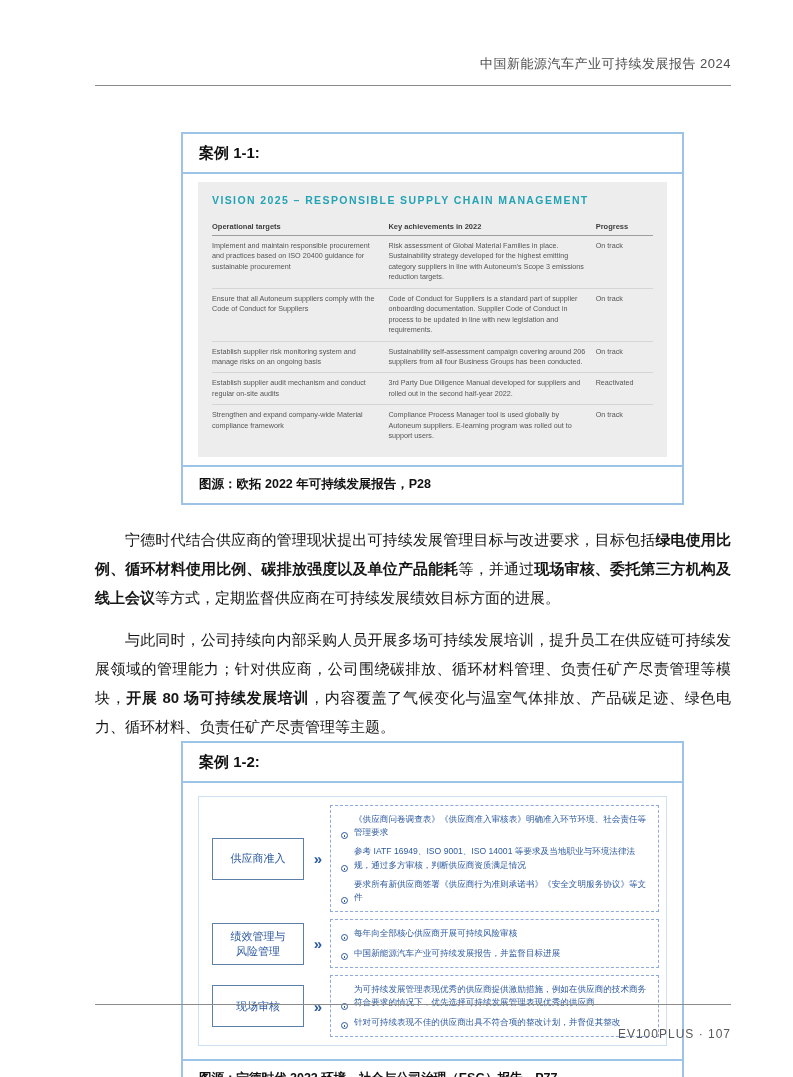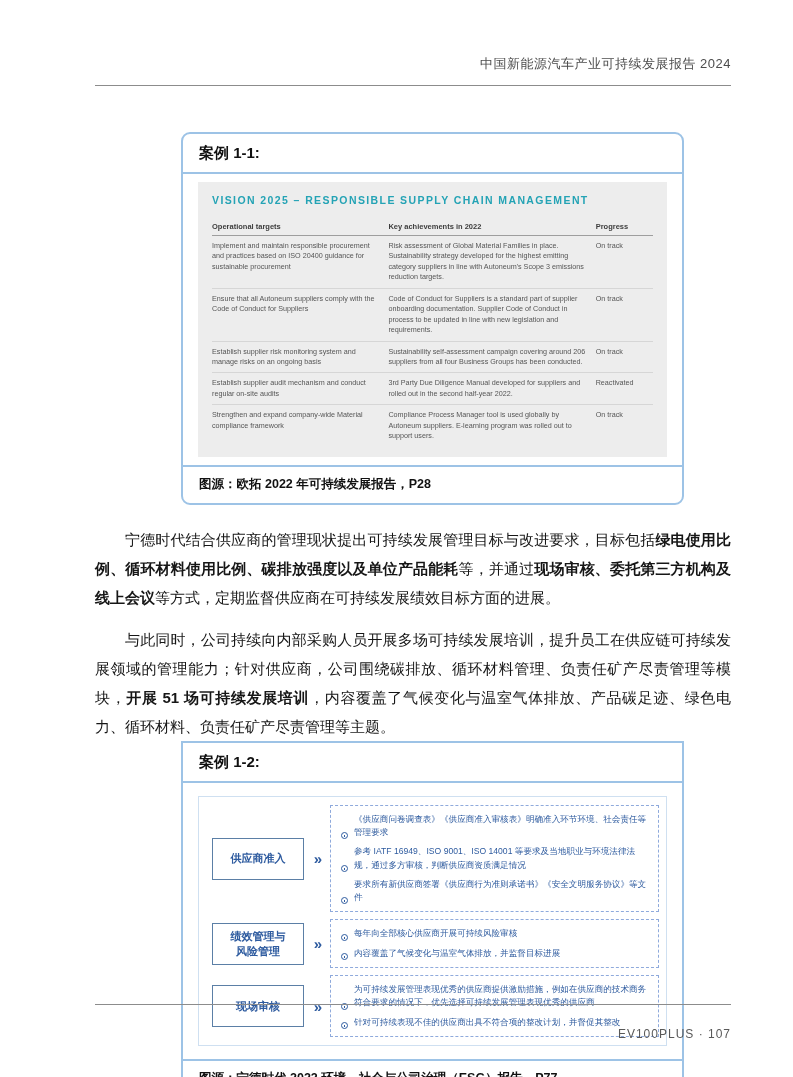--- a/index.html
+++ b/index.html
@@ -8,21 +8,21 @@
   .page {
     position:relative; width:793px; height:1077px; overflow:hidden;
     background:#fff; padding:55px 62px 0 95px;
   }
   
   .hdr-title { text-align:right; font-size:13px; color:var(--muted-text); letter-spacing:.5px; }
   .hdr-rule { margin-top:12px; border-bottom:1px solid var(--rule-gray); }
 
   
   .case-box { margin-left:86px; width:503px; border:2px solid var(--case-border); background:#fff; }
-  .case-box.first { margin-top:46px;border-radius:9px; }
+  .case-box.first { margin-top:46px; }
   .case-title { padding:10px 16px 9px; font-size:15px; font-weight:bold; color:#111; }
   .case-sep { border-top:2px solid var(--case-border); }
   .case-body { padding:8px 15px; }
   .case-caption { padding:9px 16px 10px; font-size:12.5px; font-weight:bold; color:#111; }
 
   
   .vision { background:var(--table-bg); padding:12px 14px 10px; }
   .vision-title { color:var(--table-title); font-weight:bold; font-size:10.5px; letter-spacing:1.4px; margin-bottom:12px; }
   table.vtab { width:100%; border-collapse:collapse; table-layout:fixed; }
   table.vtab th { text-align:left; font-size:7.5px; color:#3d3d3d; padding:4px 8px 4px 0; border-bottom:1px solid #9e9e9e; vertical-align:bottom; }
@@ -36,21 +36,21 @@
   .para.p2 { margin-top:13px; }
   .para .b { font-weight:bold; }
 
   
   .diagram { margin:13px 15px; border:1px solid #cfe0f1; padding:8px 7px; display:flex; flex-direction:column; gap:7px; background:#fff; }
   .flow-row { display:flex; align-items:center; }
   .flow-box {
     width:92px; min-height:42px; flex:none; margin-left:6px;
     border:1px solid var(--box-border); background:#fff;
     display:flex; align-items:center; justify-content:center; text-align:center;
-    color:var(--diagram-blue); font-weight:bold; font-size:11px; line-height:1.35; white-space:pre-line;
+    color:var(--diagram-blue); font-weight:normal; font-size:11px; line-height:1.35; white-space:pre-line;
   }
   .flow-arrow { flex:none; width:26px; text-align:center; color:var(--diagram-blue); font-weight:bold; font-size:15px; letter-spacing:-2px; }
   .flow-dash { flex:1; border:1px dashed var(--dash-border); padding:7px 10px; display:flex; flex-direction:column; justify-content:center; gap:6px; min-height:48px; }
   .flow-item { display:flex; align-items:flex-end; gap:6px; color:var(--diagram-blue); font-size:8.6px; line-height:1.55; }
   .bullet-ic { flex:none; width:7px; height:7px; margin-top:2px; border:1px solid var(--diagram-blue); border-radius:50%; position:relative; }
   .bullet-ic::after { content:""; position:absolute; left:2px; top:2px; width:1px; height:2px; background:var(--diagram-blue); }
 
   
   .footer { position:absolute; left:95px; right:62px; top:1004px; }
   .ftr-rule { border-bottom:1px solid var(--rule-gray); }
@@ -108,21 +108,21 @@
               </tr>
             </tbody>
         </table>
       </div>
     </div>
     <div class="case-sep"></div>
     <div class="case-caption">图源：欧拓 2022 年可持续发展报告，P28</div>
   </section>
 
   <p class="para p1"><span>宁德时代结合供应商的管理现状提出可持续发展管理目标与改进要求，目标包括</span><span class="b">绿电使用比例、循环材料使用比例、碳排放强度以及单位产品能耗</span><span>等，并通过</span><span class="b">现场审核、委托第三方机构及线上会议</span><span>等方式，定期监督供应商在可持续发展绩效目标方面的进展。</span></p>
-  <p class="para p2"><span>与此同时，公司持续向内部采购人员开展多场可持续发展培训，提升员工在供应链可持续发展领域的管理能力；针对供应商，公司围绕碳排放、循环材料管理、负责任矿产尽责管理等模块，</span><span class="b">开展 51 场可持续发展培训</span><span>，内容覆盖了气候变化与温室气体排放、产品碳足迹、绿色电力、循环材料、负责任矿产尽责管理等主题。</span></p>
+  <p class="para p2"><span>与此同时，公司持续向内部采购人员开展多场可持续发展培训，提升员工在供应链可持续发展领域的管理能力；针对供应商，公司围绕碳排放、循环材料管理、负责任矿产尽责管理等模块，</span><span class="b">开展 80 场可持续发展培训</span><span>，内容覆盖了气候变化与温室气体排放、产品碳足迹、绿色电力、循环材料、负责任矿产尽责管理等主题。</span></p>
 
   <section class="case-box">
     <div class="case-title">案例 1-2:</div>
     <div class="case-sep"></div>
     <div class="diagram">
         <div class="flow-row">
           <div class="flow-box">供应商准入</div>
           <div class="flow-arrow">»</div>
           <div class="flow-dash">
             <div class="flow-item">
@@ -143,21 +143,21 @@
           <div class="flow-box">绩效管理与
 风险管理</div>
           <div class="flow-arrow">»</div>
           <div class="flow-dash">
             <div class="flow-item">
               <span class="bullet-ic"></span>
               <span>每年向全部核心供应商开展可持续风险审核</span>
             </div>
             <div class="flow-item">
               <span class="bullet-ic"></span>
-              <span>内容覆盖了气候变化与温室气体排放，并监督目标进展</span>
+              <span>中国新能源汽车产业可持续发展报告，并监督目标进展</span>
             </div>
           </div>
         </div>
         <div class="flow-row">
           <div class="flow-box">现场审核</div>
           <div class="flow-arrow">»</div>
           <div class="flow-dash">
             <div class="flow-item">
               <span class="bullet-ic"></span>
               <span>为可持续发展管理表现优秀的供应商提供激励措施，例如在供应商的技术商务符合要求的情况下，优先选择可持续发展管理表现优秀的供应商</span>

